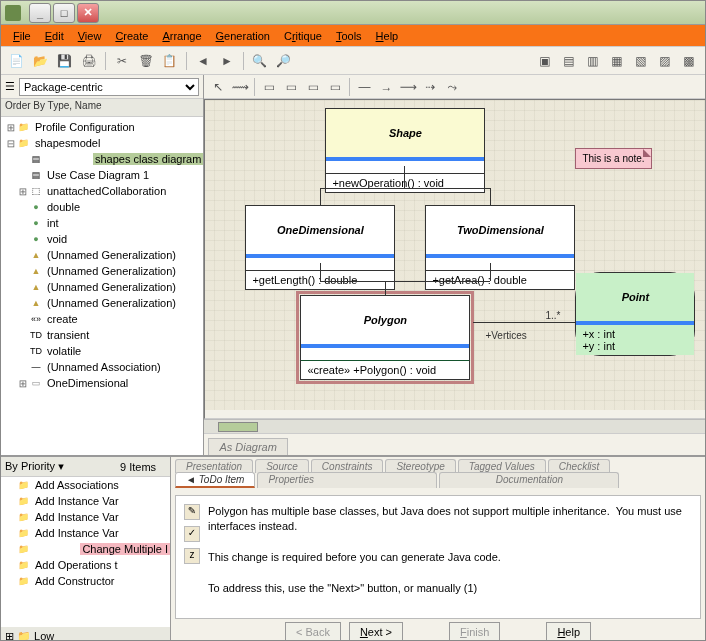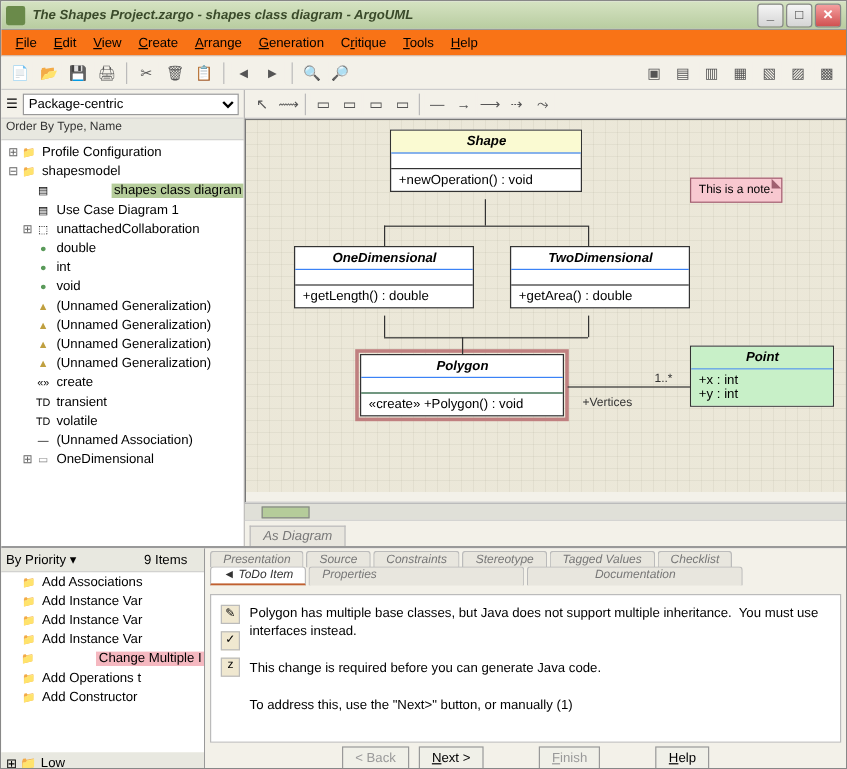--- a/index.html
+++ b/index.html
@@ -41,21 +41,21 @@
 .folder-icon { color: #d4a040; } .class-icon { color: #888; } .op-icon { color: #5a9a5a; } .gen-icon { color: #c0a040; }
 
 
 .diagram-area { flex: 1; display: flex; flex-direction: column; background: #f3f1e9; }
 .diagram-toolbar { height: 24px; display: flex; align-items: center; padding: 0 4px; gap: 2px; border-bottom: 1px solid #ccc; }
 .canvas-wrap { flex: 1; overflow: auto; background: #f3f1e9; position: relative; border: 1px inset #ccc;}
 .canvas { width: 680px; height: 310px; background: repeating-linear-gradient(0deg,#f5f3eb,#f5f3eb 9px,#ebe9e0 9px,#ebe9e0 10px), repeating-linear-gradient(90deg,#f5f3eb,#f5f3eb 9px,#ebe9e0 9px,#ebe9e0 10px); background-blend-mode: multiply; position: relative; }
 
 .uml-class { position: absolute; background: #fff; border: 1px solid #333; min-width: 120px; font-size: 11px; }
 .uml-class.selected { outline: 3px solid #c08080; outline-offset: 1px; }
-.uml-class .name { text-align: center; font-weight: bold; font-style: italic; padding: 3px 8px; border-bottom: 1px solid #3b82f6; }
+.uml-class .name { text-align: center; font-weight: bold; font-style: italic; padding: 18px 8px; border-bottom: 4px solid #3b82f6; }
 .uml-class .compartment { padding: 3px 6px; min-height: 12px; }
 .uml-class.shape-top .name, .uml-class.shape-top .compartment:first-of-type { background: #fafad2; }
 .uml-class.point .name, .uml-class.point .compartment { background: #c8f0c8; }
 
 .note { position: absolute; background: #f8c8d0; border: 1px solid #a06070; padding: 4px 6px; font-size: 10px; }
 .note::after { content:""; position:absolute; top:0; right:0; width:0; height:0; border-top:8px solid #fff0; border-left:8px solid #a06070; }
 
 .conn-line { position: absolute; background: #333; }
 .assoc-label { position: absolute; font-size: 10px; color: #333; }
 
@@ -88,21 +88,20 @@
 
 .bottom-btns { height: 26px; display: flex; align-items: center; justify-content: center; gap: 8px; background: #f3f1e9; }
 .bottom-btns button { height: 20px; padding: 0 10px; background: #f0f0e8; border: 1px solid #999; font-size: 11px; }
 .bottom-btns .spacer { width: 30px; }
 </style>
 </head>
 <body>
 
 <div class="titlebar">
   <div class="app-icon"></div>
-  <div class="title">The Shapes Project.zargo - shapes class diagram - ArgoUML</div>
   <div class="win-btn">_</div>
   <div class="win-btn">□</div>
   <div class="win-btn close">✕</div>
 </div>
 
 <div class="menubar">
   <span><u>F</u>ile</span>
   <span><u>E</u>dit</span>
   <span><u>V</u>iew</span>
   <span><u>C</u>reate</span>
@@ -273,21 +272,21 @@
           <div class="compartment"></div>
           <div class="compartment" style="border-top:1px solid #333">+getArea() : double</div>
         </div>
 
         <div class="uml-class selected" style="left:95px; top:195px; width:170px;">
           <div class="name">Polygon</div>
           <div class="compartment"></div>
           <div class="compartment" style="border-top:1px solid #14532d">«create» +Polygon() : void</div>
         </div>
 
-        <div class="uml-class point" style="left:370px; top:188px; width:80px;">
+        <div class="uml-class point" style="left:370px; top:172px; width:80px;border-radius:25px;">
           <div class="name">Point</div>
           <div class="compartment" style="white-space:pre">+x : int
 +y : int</div>
         </div>
 
         <div class="note" style="left:370px; top:48px;">This is a note.</div>
 
         <div class="assoc-label" style="left:280px; top:230px;">+Vertices</div>
         <div class="assoc-label" style="left:340px; top:210px;">1..*</div>
 

